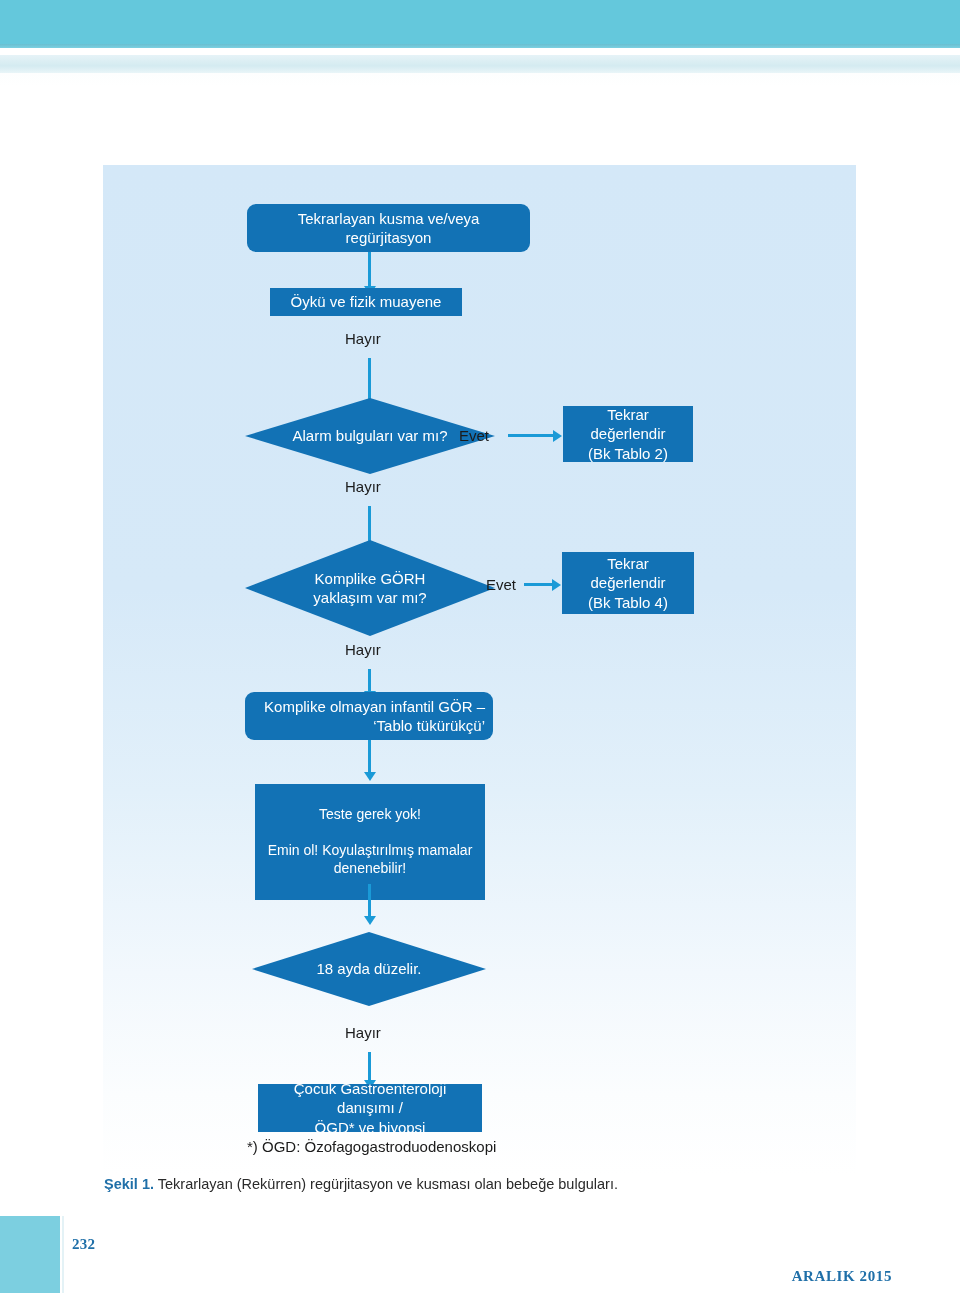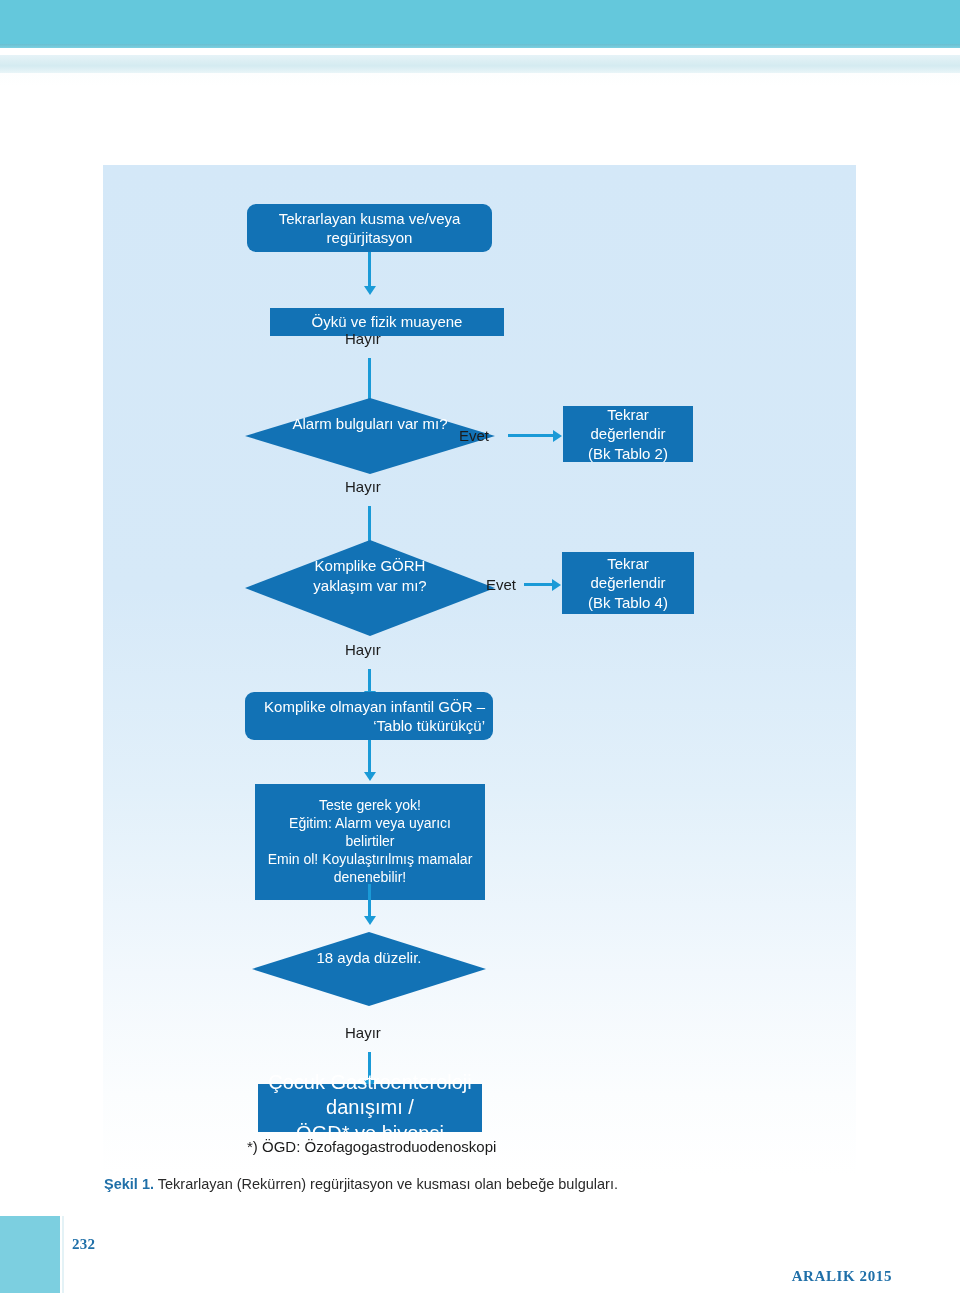--- a/index.html
+++ b/index.html
@@ -75,23 +75,24 @@
   .diamond-wrap {
     position: absolute;
   }
   .diamond-shape {
     position: absolute;
     left: 0; top: 0;
     width: 100%; height: 100%;
   }
   .diamond-label {
     position: absolute;
-    left: 0; top: 16px;
+    left: 0; top: 0;
     width: 100%; height: 100%;
     display: flex;
+    align-items: center;
     justify-content: center;
     color: #ffffff;
     text-align: center;
     line-height: 1.3;
   }
 
   .vline {
     position: absolute;
     width: 3px;
     background: #1a9ad7;
@@ -179,31 +180,31 @@
 </head>
 <body>
 
 <div class="top-bar"></div>
 <div class="top-bar-shadow"></div>
 <div class="top-band"></div>
 <div class="band-fade"></div>
 
 <div class="panel"></div>
 
-<div class="node rounded" style="left:247px; top:204px; width:245px; height:48px; font-size:15px;">
+<div class="node rounded" style="left:247px; top:204px; width:283px; height:48px; font-size:15px;">
   <div class="txt">
     <span>Tekrarlayan kusma ve/veya</span><br>
     <span>regürjitasyon</span>
   </div>
 </div>
 
 <div class="vline" style="left:368px; top:252px; height:34px;"></div>
 <div class="arrow-down" style="left:363.5px; top:286px;"></div>
 
-<div class="node" style="left:270px; top:308px; width:234px; height:28px; font-size:15px;">
+<div class="node" style="left:270px; top:288px; width:192px; height:28px; font-size:15px;">
   <div class="txt">Öykü ve fizik muayene</div>
 </div>
 
 <div class="edge-label" style="left:345px; top:330px;">Hayır</div>
 
 <div class="vline" style="left:368px; top:358px; height:42px;"></div>
 <div class="arrow-down" style="left:363.5px; top:400px;"></div>
 
 <div class="diamond-wrap" style="left:245px; top:398px; width:250px; height:76px;">
   <svg class="diamond-shape" viewBox="0 0 250 76" preserveAspectRatio="none">
@@ -264,21 +265,21 @@
     <span>‘Tablo tükürükçü’</span>
   </div>
 </div>
 
 <div class="vline" style="left:368px; top:740px; height:32px;"></div>
 <div class="arrow-down" style="left:363.5px; top:772px;"></div>
 
 <div class="node" style="left:255px; top:784px; width:230px; height:116px; font-size:14px;">
   <div class="txt">
     <span>Teste gerek yok!</span><br>
-    <span>Eğitim: Alarm veya uyarıcı belirtiler</span><br>
+    <br>
     <span>Emin ol! Koyulaştırılmış  mamalar</span><br>
     <span>denenebilir!</span>
   </div>
 </div>
 
 <div class="vline" style="left:368px; top:884px; height:32px;"></div>
 <div class="arrow-down" style="left:363.5px; top:916px;"></div>
 
 <div class="diamond-wrap" style="left:252px; top:932px; width:234px; height:74px;">
   <svg class="diamond-shape" viewBox="0 0 234 74" preserveAspectRatio="none">
@@ -287,21 +288,21 @@
   <div class="diamond-label" style="font-size:15px;">
     <span>18 ayda düzelir.</span>
   </div>
 </div>
 
 <div class="edge-label" style="left:345px; top:1024px;">Hayır</div>
 
 <div class="vline" style="left:368px; top:1052px; height:28px;"></div>
 <div class="arrow-down" style="left:363.5px; top:1080px;"></div>
 
-<div class="node" style="left:258px; top:1084px; width:224px; height:48px; font-size:20px;">
+<div class="node" style="left:258px; top:1084px; width:224px; height:48px; font-size:15px;">
   <div class="txt">
     <span>Çocuk Gastroenteroloji danışımı /</span><br>
     <span>ÖGD* ve biyopsi</span>
   </div>
 </div>
 
 <div class="footnote" style="left:247px; top:1138px;text-align:center;">*) ÖGD: Özofagogastroduodenoskopi</div>
 
 <div class="caption">
   <b>Şekil 1.</b><span> Tekrarlayan (Rekürren) regürjitasyon ve kusması olan bebeğe bulguları.</span>

